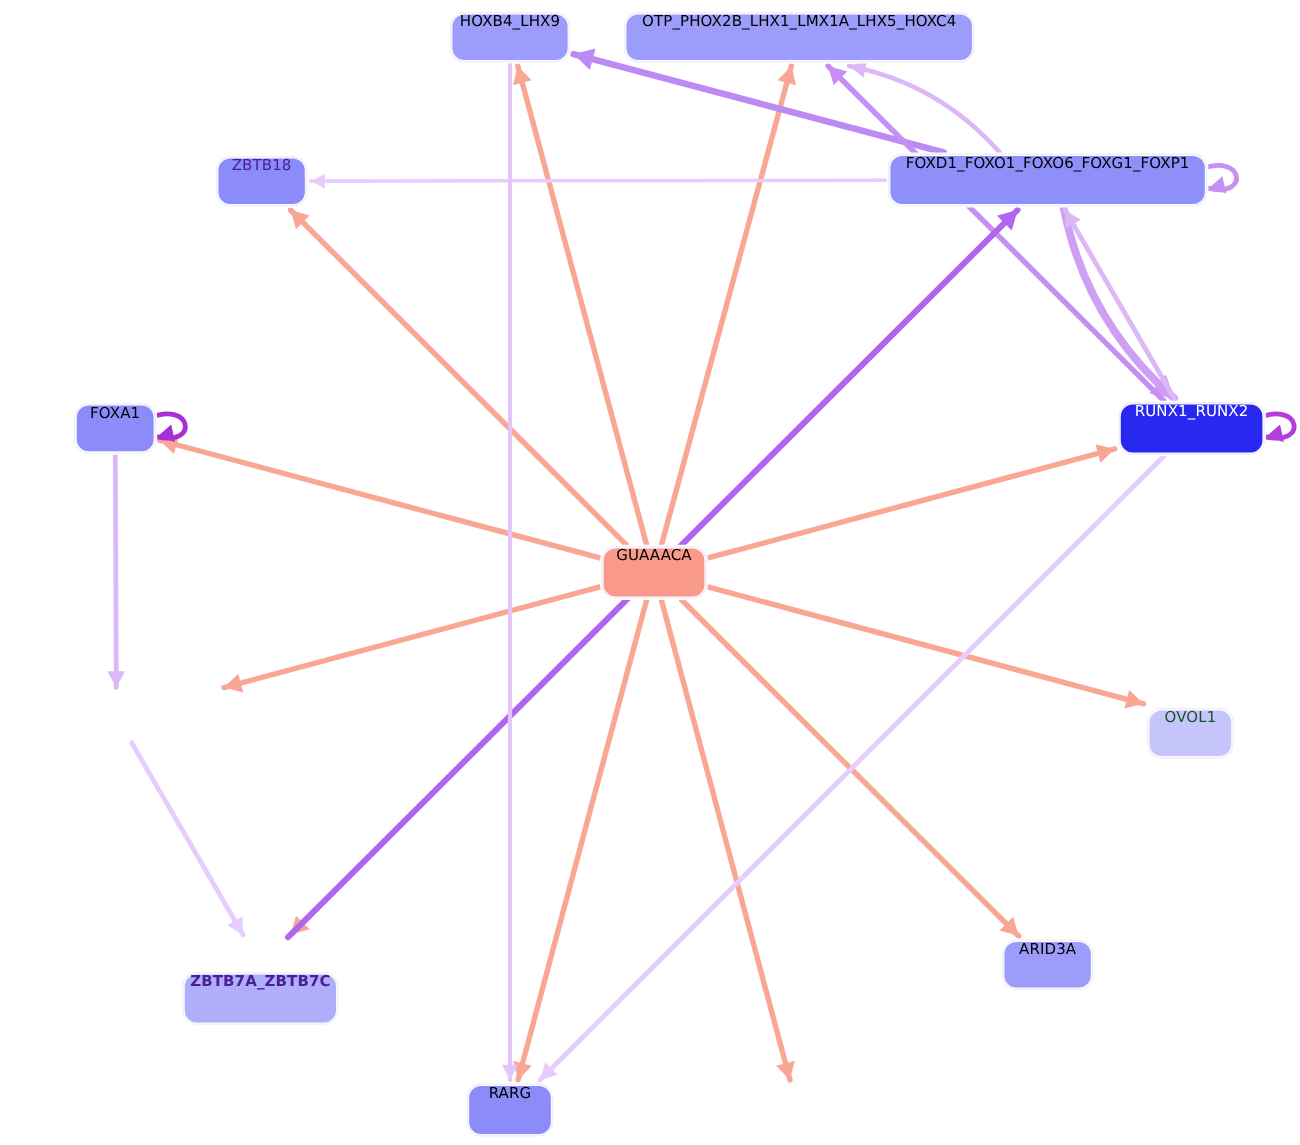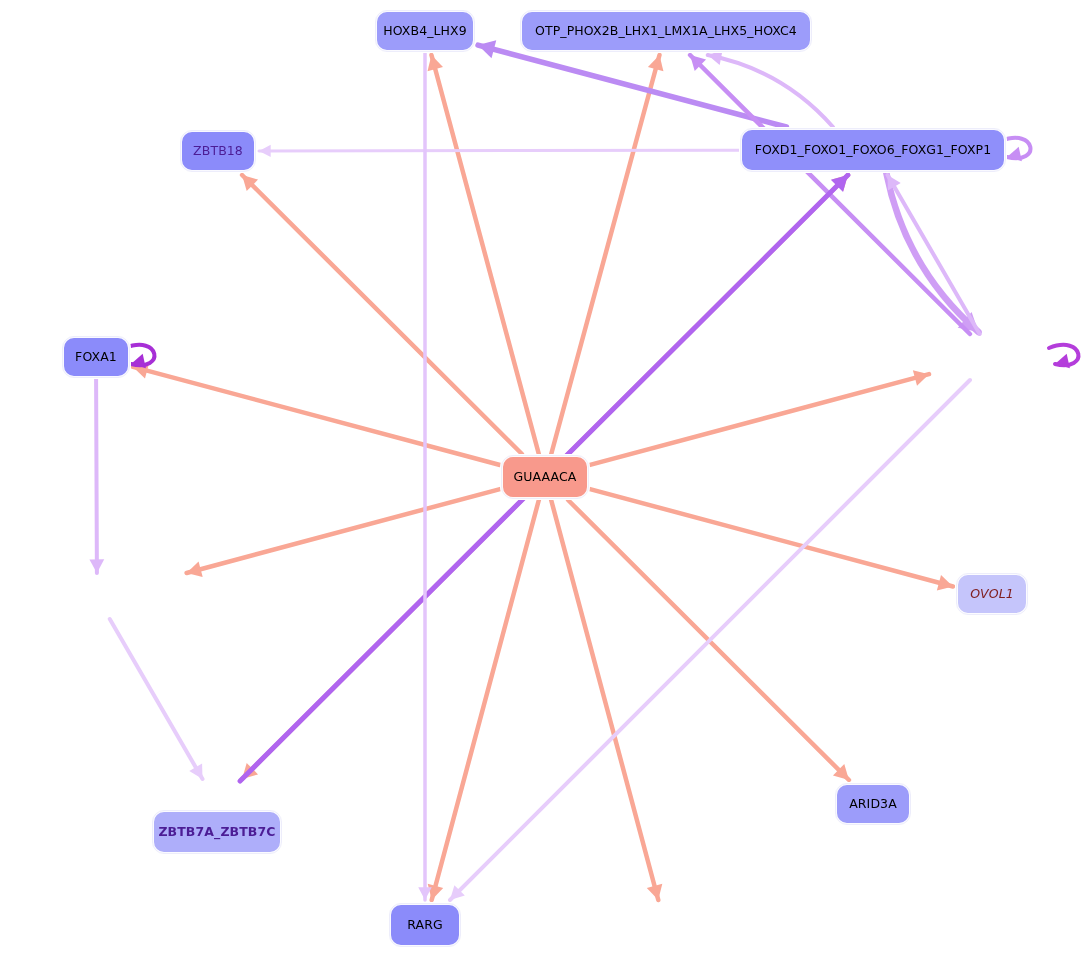--- a/index.html
+++ b/index.html
@@ -28,21 +28,20 @@
     position: absolute;
     left: 0;
     top: 0;
     width: 1083px;
     height: 954px;
   }
   .node {
     position: absolute;
     box-sizing: border-box;
     display: flex;
-    align-items: center;
     justify-content: center;
     border-radius: 11px;
     border: 1px solid rgba(255,255,255,0.95);
     outline: 1px solid #ededfb;
     font-size: 12.5px;
     letter-spacing: 0.1px;
     color: #000000;
     white-space: nowrap;
     user-select: none;
     box-shadow: 0 0 0 2px #ffffff;
@@ -171,24 +170,27 @@
       </div>
       <div class="node" style="left: 181px; top: 131px; width: 74px; height: 40px; background: rgb(139, 139, 250); color: #4c1d95;">
         <span class="node-label">ZBTB18</span>
       </div>
       <div class="node" style="left: 741px; top: 129px; width: 264px; height: 42px; background: rgb(143, 143, 250); color: rgb(0, 0, 0);">
         <span class="node-label">FOXD1_FOXO1_FOXO6_FOXG1_FOXP1</span>
       </div>
       <div class="node" style="left: 63px; top: 337px; width: 66px; height: 40px; background: rgb(139, 139, 250); color: rgb(0, 0, 0);">
         <span class="node-label">FOXA1</span>
       </div>
+      <div class="node" style="left: 933px; top: 336px; width: 120px; height: 42px; background: rgb(40, 40, 240); color: rgb(255, 255, 255);">
+        <span class="node-label">RUNX1_RUNX2</span>
+      </div>
       <div class="node" style="left: 502px; top: 456px; width: 86px; height: 42px; background: rgb(248, 153, 140); color: rgb(0, 0, 0);">
         <span class="node-label">GUAAACA</span>
       </div>
-      <div class="node" style="left: 957px; top: 574px; width: 70px; height: 40px; background: rgb(197, 197, 251); color: #7f1d1d; font-style: italic;">
+      <div class="node" style="left: 957px; top: 591px; width: 70px; height: 40px; background: rgb(197, 197, 251); color: #14532d;">
         <span class="node-label">OVOL1</span>
       </div>
       <div class="node" style="left: 153px; top: 811px; width: 128px; height: 42px; background: rgb(174, 174, 250); color: #4c1d95; font-weight: bold;">
         <span class="node-label">ZBTB7A_ZBTB7C</span>
       </div>
       <div class="node" style="left: 836px; top: 784px; width: 74px; height: 40px; background: rgb(156, 156, 250); color: rgb(0, 0, 0);">
         <span class="node-label">ARID3A</span>
       </div>
       <div class="node" style="left: 390px; top: 904px; width: 70px; height: 42px; background: rgb(139, 139, 250); color: rgb(0, 0, 0);">
         <span class="node-label">RARG</span>

